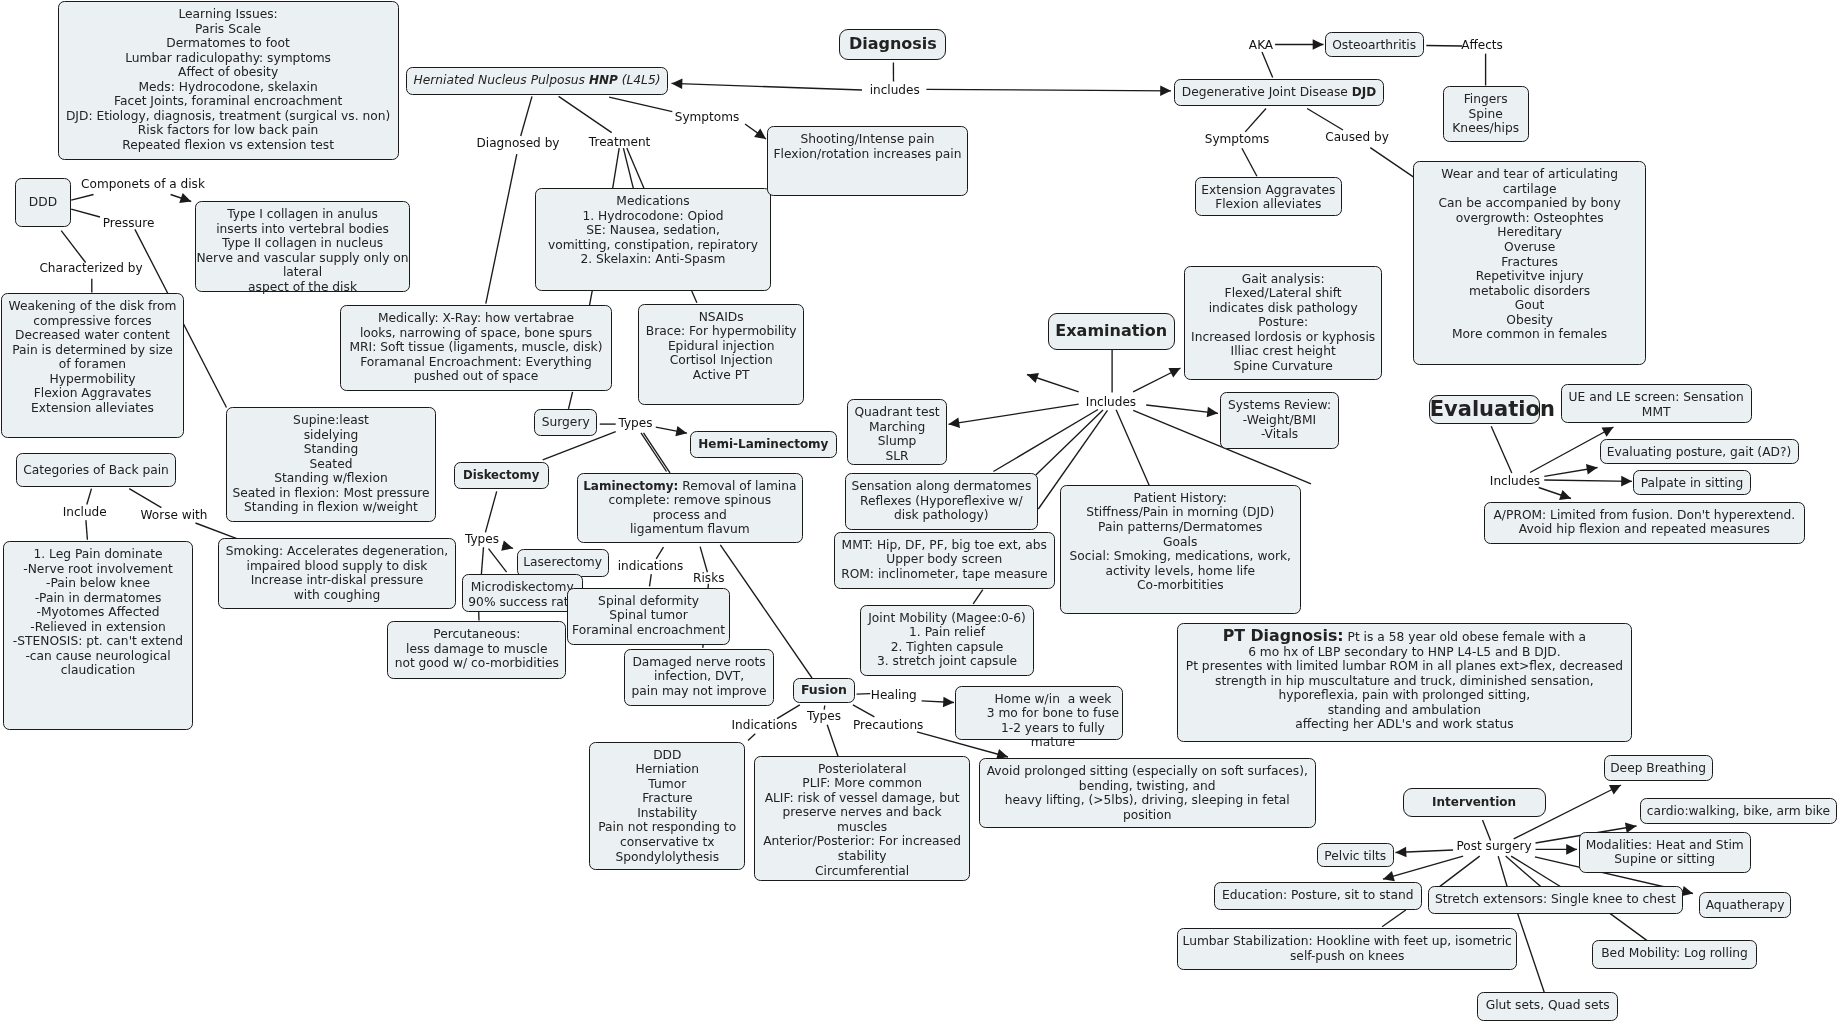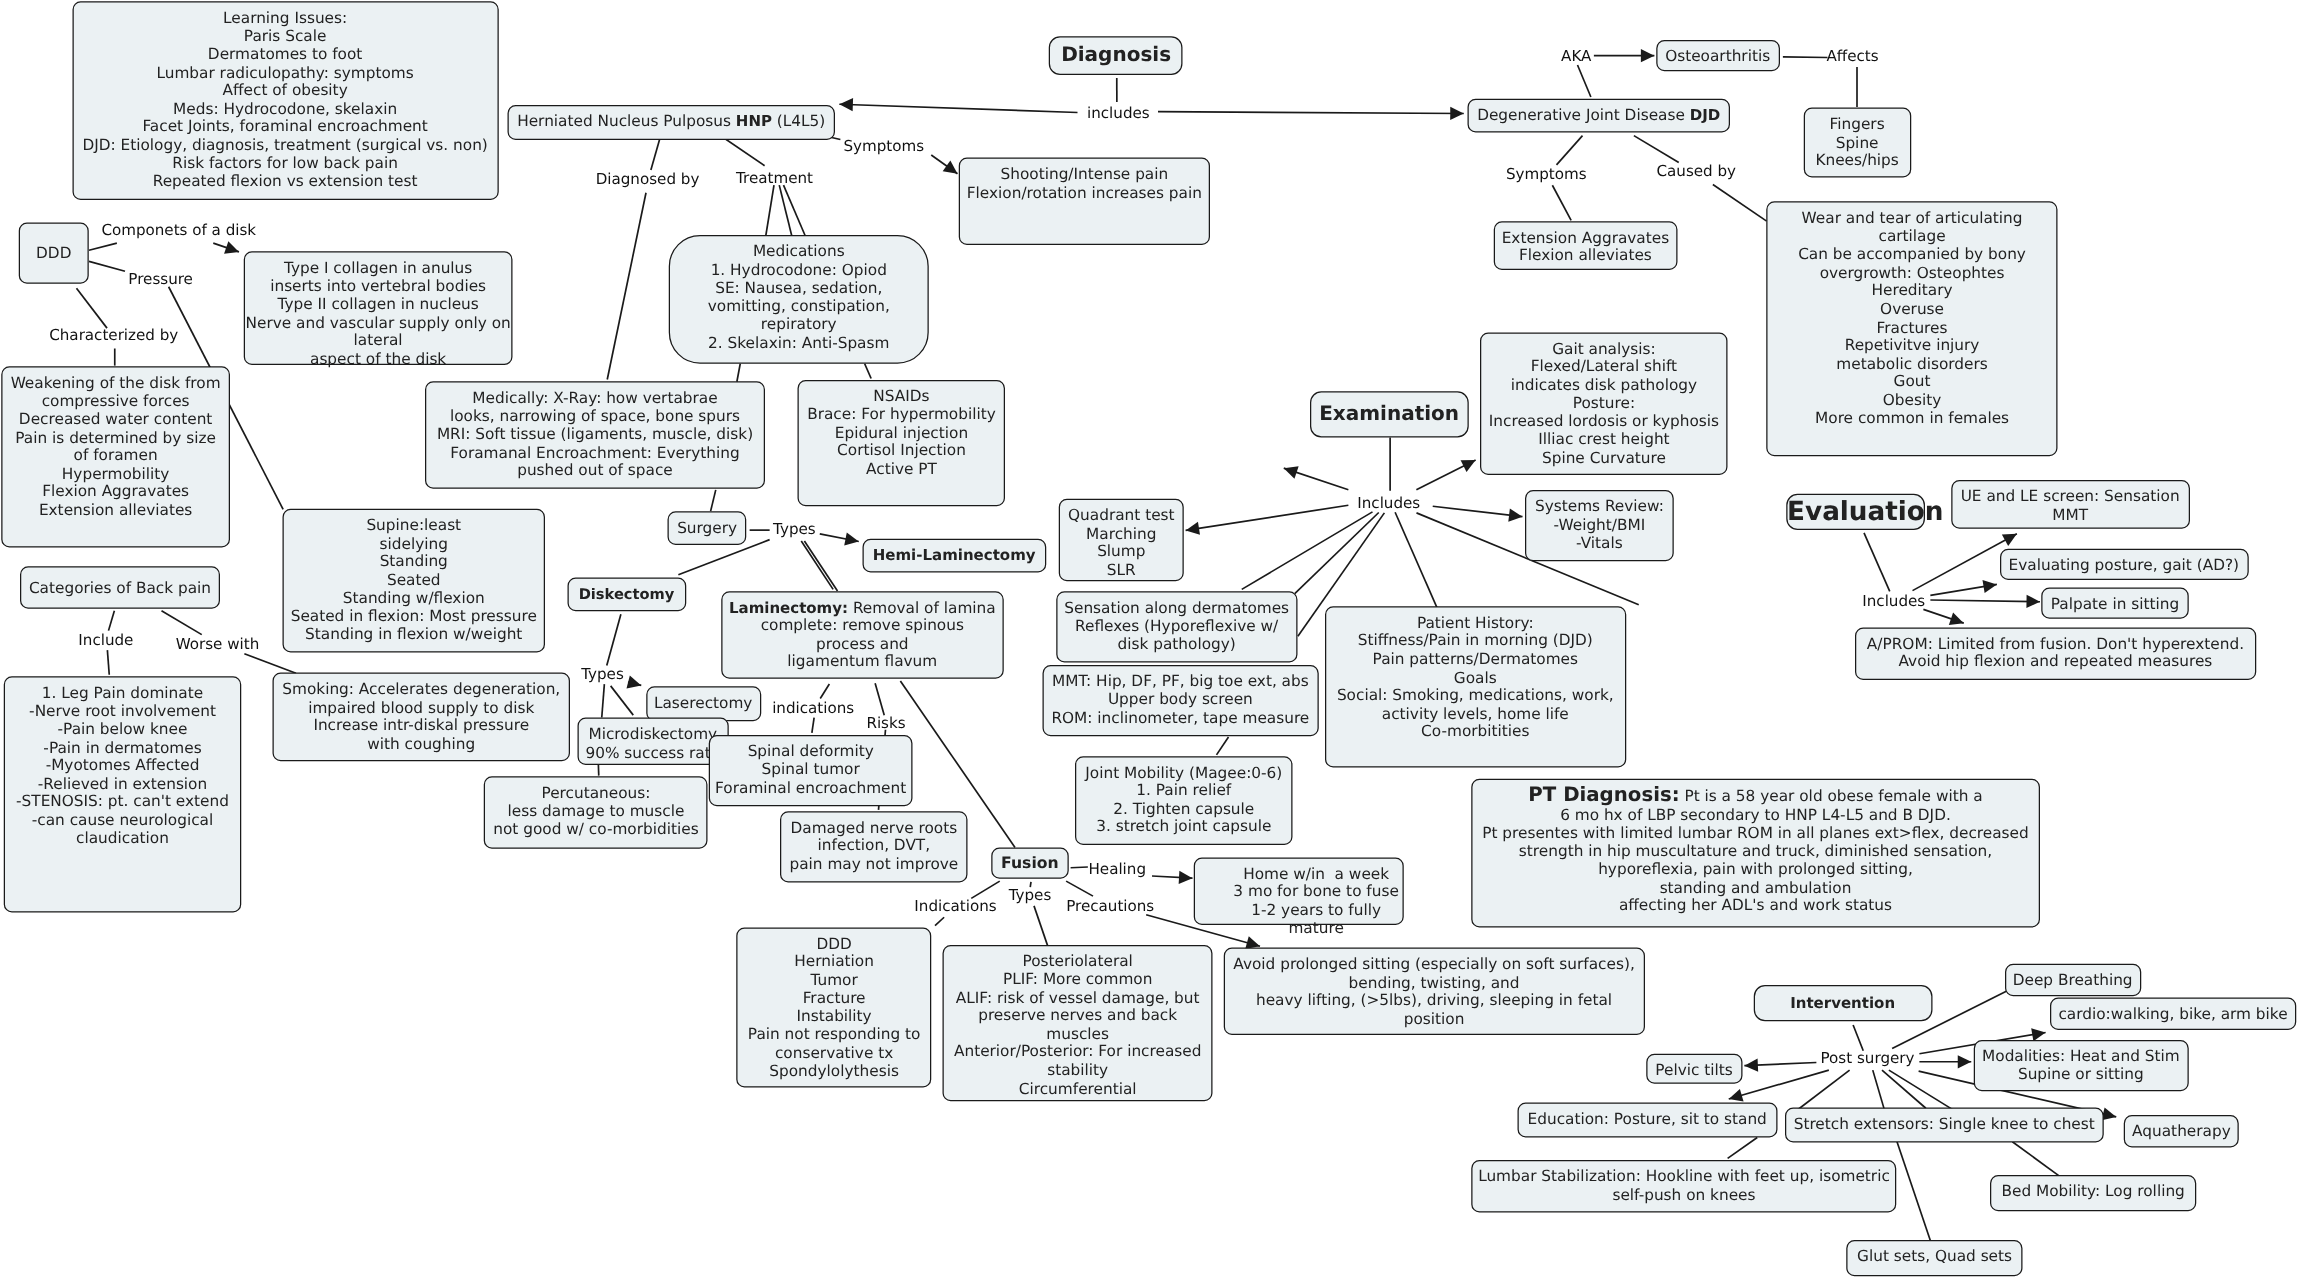--- a/index.html
+++ b/index.html
@@ -162,24 +162,24 @@
     </div>
     <div class="node" style="left: 226px; top: 407px; width: 210px; height: 115px;">
       <span>Supine:least<br>sidelying<br>Standing<br>Seated<br>Standing w/flexion<br>Seated in flexion: Most pressure<br>Standing in flexion w/weight</span>
     </div>
     <div class="node" style="left: 218px; top: 538px; width: 238px; height: 71px;">
       <span>Smoking: Accelerates degeneration,<br>impaired blood supply to disk<br>Increase intr-diskal pressure<br>with coughing</span>
     </div>
     <div class="node" style="left: 340px; top: 305px; width: 272px; height: 86px;">
       <span>Medically: X-Ray: how vertabrae<br>looks, narrowing of space, bone spurs<br>MRI: Soft tissue (ligaments, muscle, disk)<br>Foramanal Encroachment: Everything<br>pushed out of space</span>
     </div>
-    <div class="node" style="left: 406px; top: 84px; width: 262px; height: 28px;">
+    <div class="node" style="left: 406px; top: 67px; width: 262px; height: 28px; font-style: italic;">
       <span>Herniated Nucleus Pulposus <b>HNP</b> (L4L5)</span>
     </div>
-    <div class="node" style="left: 535px; top: 188px; width: 208px; height: 103px; border-radius: 25px;">
+    <div class="node" style="left: 535px; top: 188px; width: 236px; height: 103px;">
       <span>Medications<br>1. Hydrocodone: Opiod<br>SE: Nausea, sedation,<br>vomitting, constipation, repiratory<br>2. Skelaxin: Anti-Spasm</span>
     </div>
     <div class="node" style="left: 638.4px; top: 303.7px; width: 165.6px; height: 101.8px;">
       <span>NSAIDs<br>Brace: For hypermobility<br>Epidural injection<br>Cortisol Injection<br>Active PT</span>
     </div>
     <div class="node" style="left: 767px; top: 126px; width: 201px; height: 70px;">
       <span>Shooting/Intense pain<br>Flexion/rotation increases pain</span>
     </div>
     <div class="node t" style="left: 839.3px; top: 29.1px; width: 107.2px; height: 31.2px; font-size: 16px;">
       <span>Diagnosis</span>
@@ -279,21 +279,21 @@
     </div>
     <div class="node" style="left: 1484px; top: 501.7px; width: 320.7px; height: 42.4px;">
       <span>A/PROM: Limited from fusion. Don't hyperextend.<br>Avoid hip flexion and repeated measures</span>
     </div>
     <div class="node" style="left: 1176.8px; top: 623.1px; width: 455.2px; height: 119px;">
       <span><b style="font-size: 15.8px;">PT Diagnosis:</b> Pt is a 58 year old obese female with a<br>6 mo hx of LBP secondary to HNP L4-L5 and B DJD.<br>Pt presentes with limited lumbar ROM in all planes ext&gt;flex, decreased<br>strength in hip muscultature and truck, diminished sensation,<br>hyporeflexia, pain with prolonged sitting,<br>standing and ambulation<br>affecting her ADL's and work status</span>
     </div>
     <div class="node t" style="left: 1402.5px; top: 788.4px; width: 143.2px; height: 28.2px; font-size: 12px;">
       <span>Intervention</span>
     </div>
-    <div class="node" style="left: 1603.7px; top: 755px; width: 108.9px; height: 26.2px; margin-top: 16px;">
+    <div class="node" style="left: 1603.7px; top: 755px; width: 108.9px; height: 26.2px;">
       <span>Deep Breathing</span>
     </div>
     <div class="node" style="left: 1639.5px; top: 797.5px; width: 197.8px; height: 26.5px;">
       <span>cardio:walking, bike, arm bike</span>
     </div>
     <div class="node" style="left: 1578.5px; top: 831.5px; width: 172.4px; height: 41.2px;">
       <span>Modalities: Heat and Stim<br>Supine or sitting</span>
     </div>
     <div class="node" style="left: 1317px; top: 843.4px; width: 76.5px; height: 24px;">
       <span>Pelvic tilts</span>

